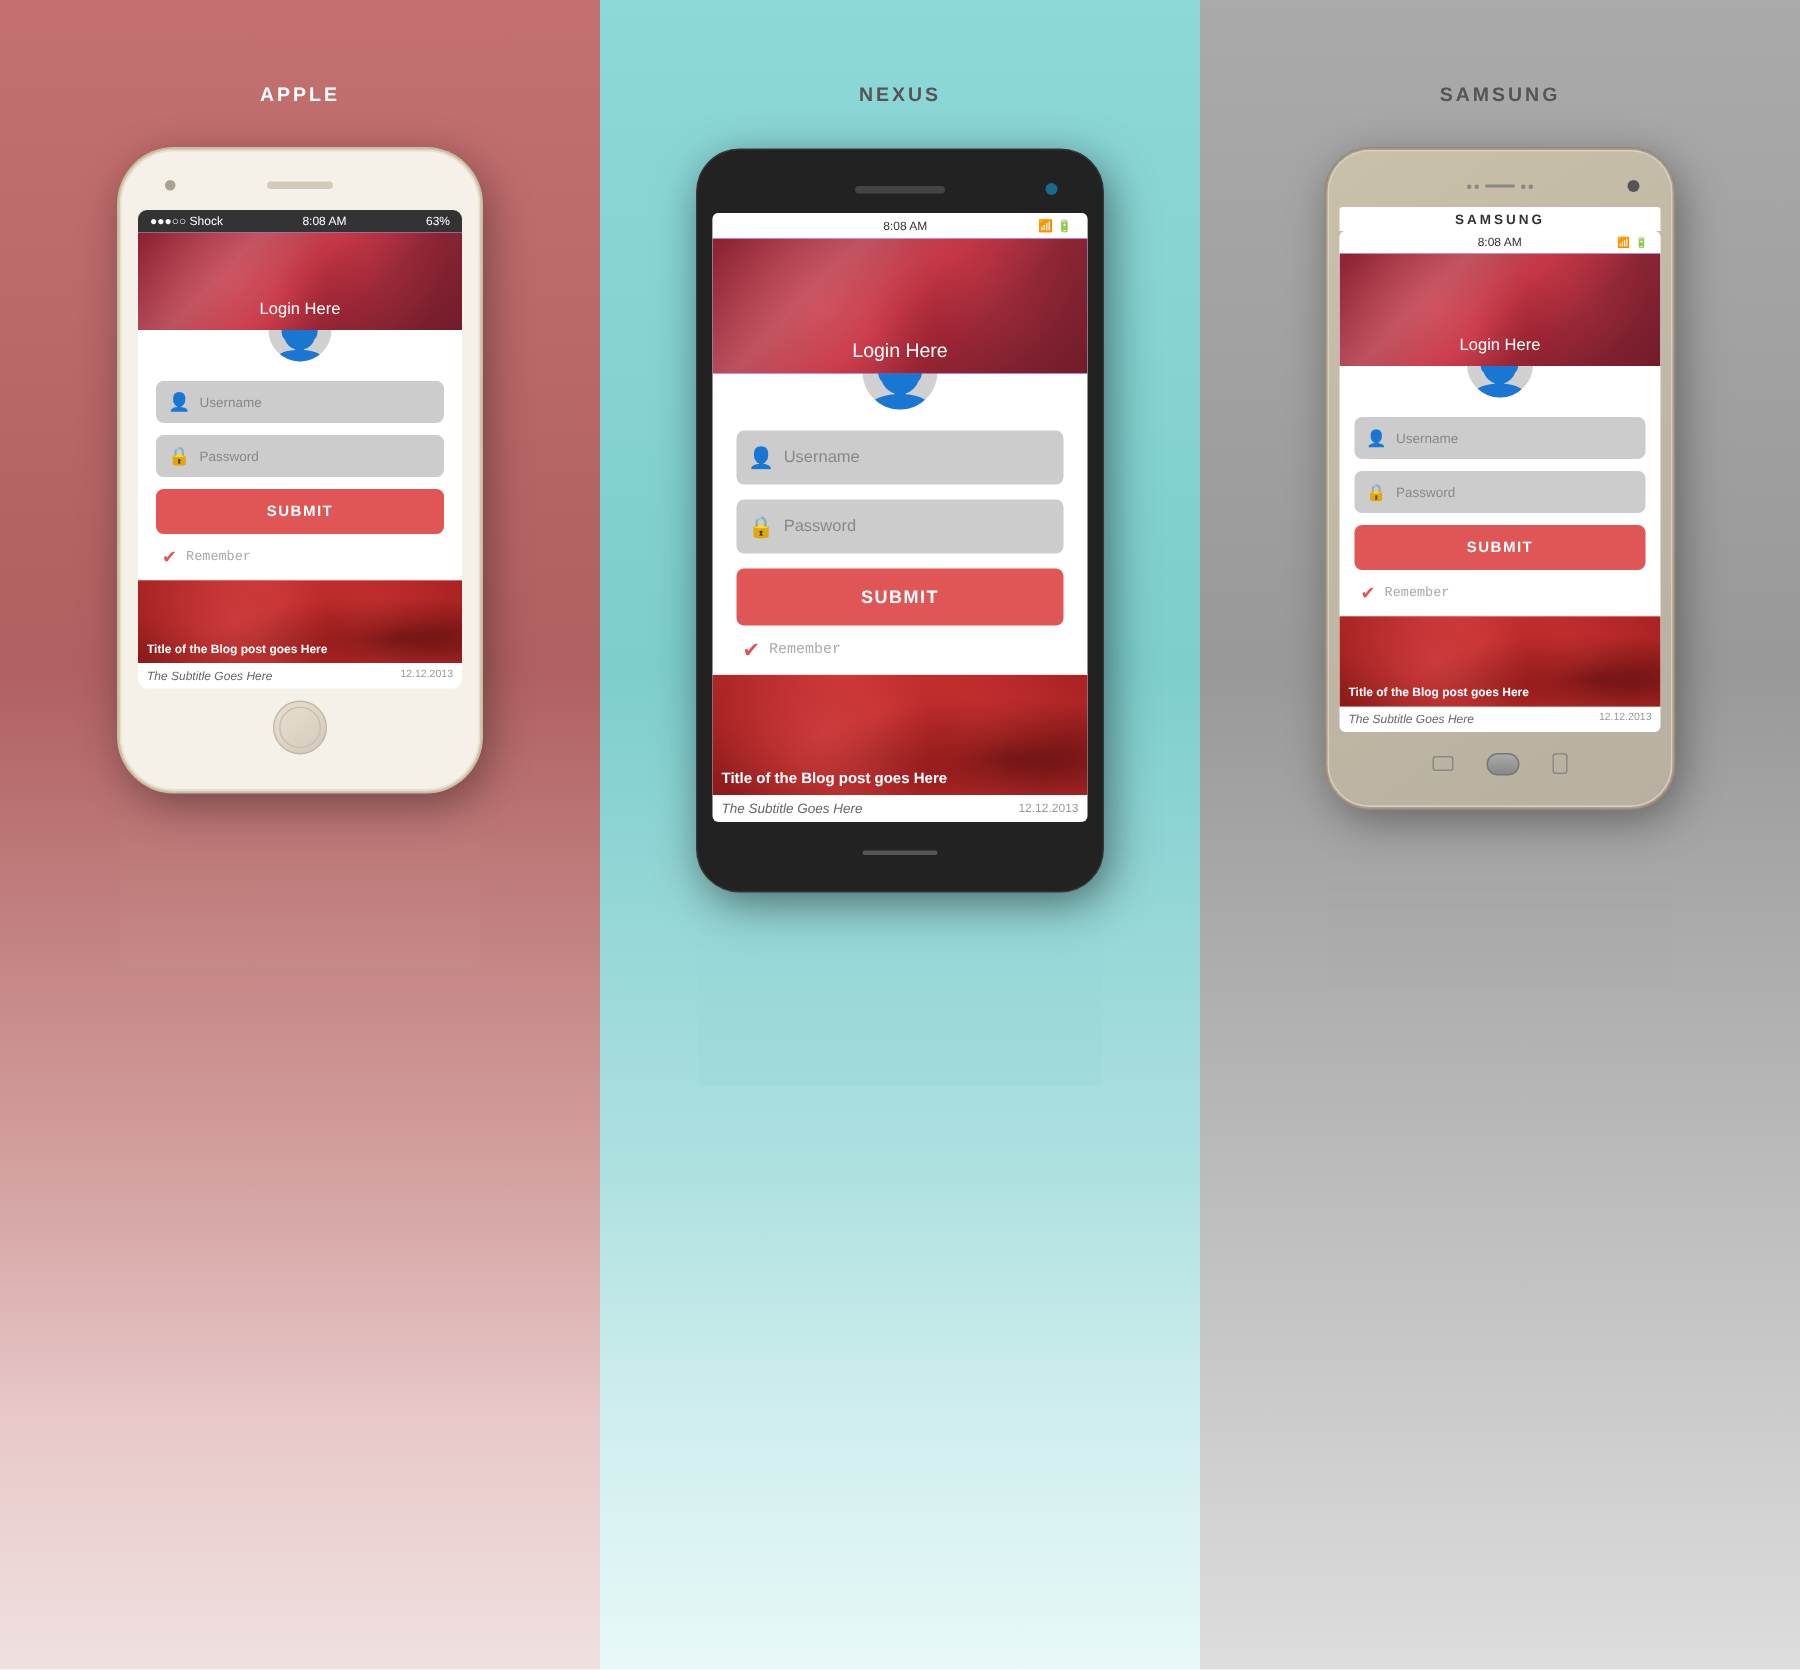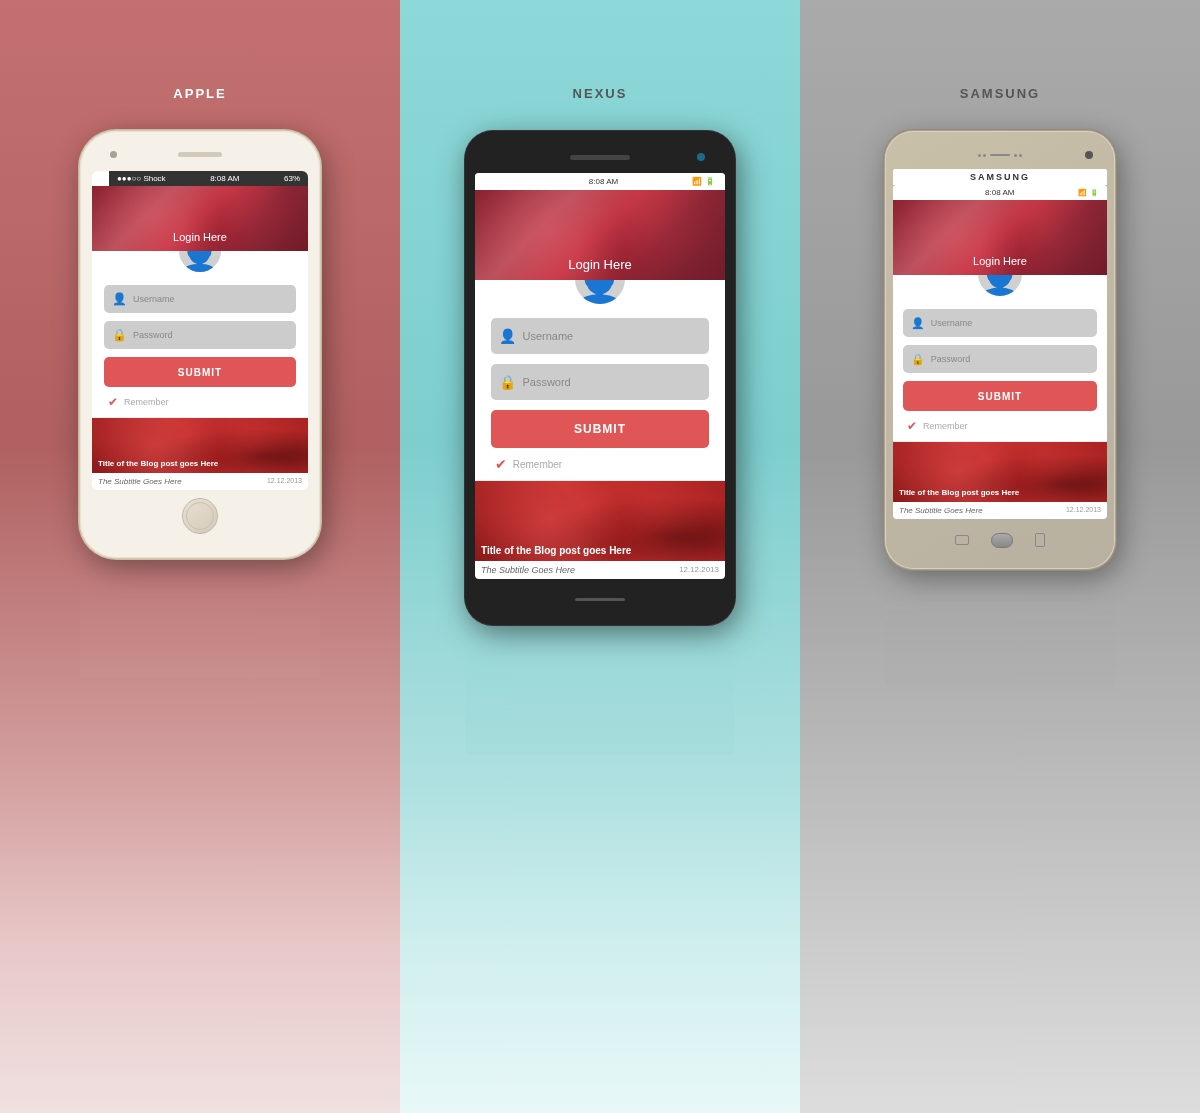--- a/index.html
+++ b/index.html
@@ -63,21 +63,20 @@
     }
 
     .iphone-status-bar {
       background: #333;
       color: white;
       font-size: 8px;
       padding: 3px 8px;
       display: flex;
       justify-content: space-between;
       align-items: center;
-      margin-left: 17px;
     }
 
     .iphone-home-btn {
       width: 36px;
       height: 36px;
       border-radius: 50%;
       background: linear-gradient(145deg, #e8e0d0, #d4cabb);
       border: 1px solid #c0b8a8;
       margin: 8px auto 4px;
       display: flex;
@@ -255,20 +254,21 @@
     }
 
     .app-check {
       color: #e05555;
       font-size: 12px;
     }
 
     .app-remember-text {
       font-size: 9px;
       color: #aaa;
+      font-family: Liberation Mono, monospace;
     }
 
     .app-blog-card {
       border-top: 1px solid #eee;
     }
 
     .app-blog-image {
       height: 55px;
       background: linear-gradient(135deg, #8b1a1a 0%, #c04040 40%, #cc3333 60%, #881515 100%);
       position: relative;
@@ -309,21 +309,21 @@
       gap: 0;
       width: 100%;
       height: 100%;
     }
 
     .panel {
       flex: 1;
       display: flex;
       flex-direction: column;
       align-items: center;
-      padding-top: 86px;
+      padding-top: 55px;
       position: relative;
       overflow: hidden;
     }
 
     .frame-and-reflection {
       display: flex;
       flex-direction: column;
       align-items: center;
     }
 

